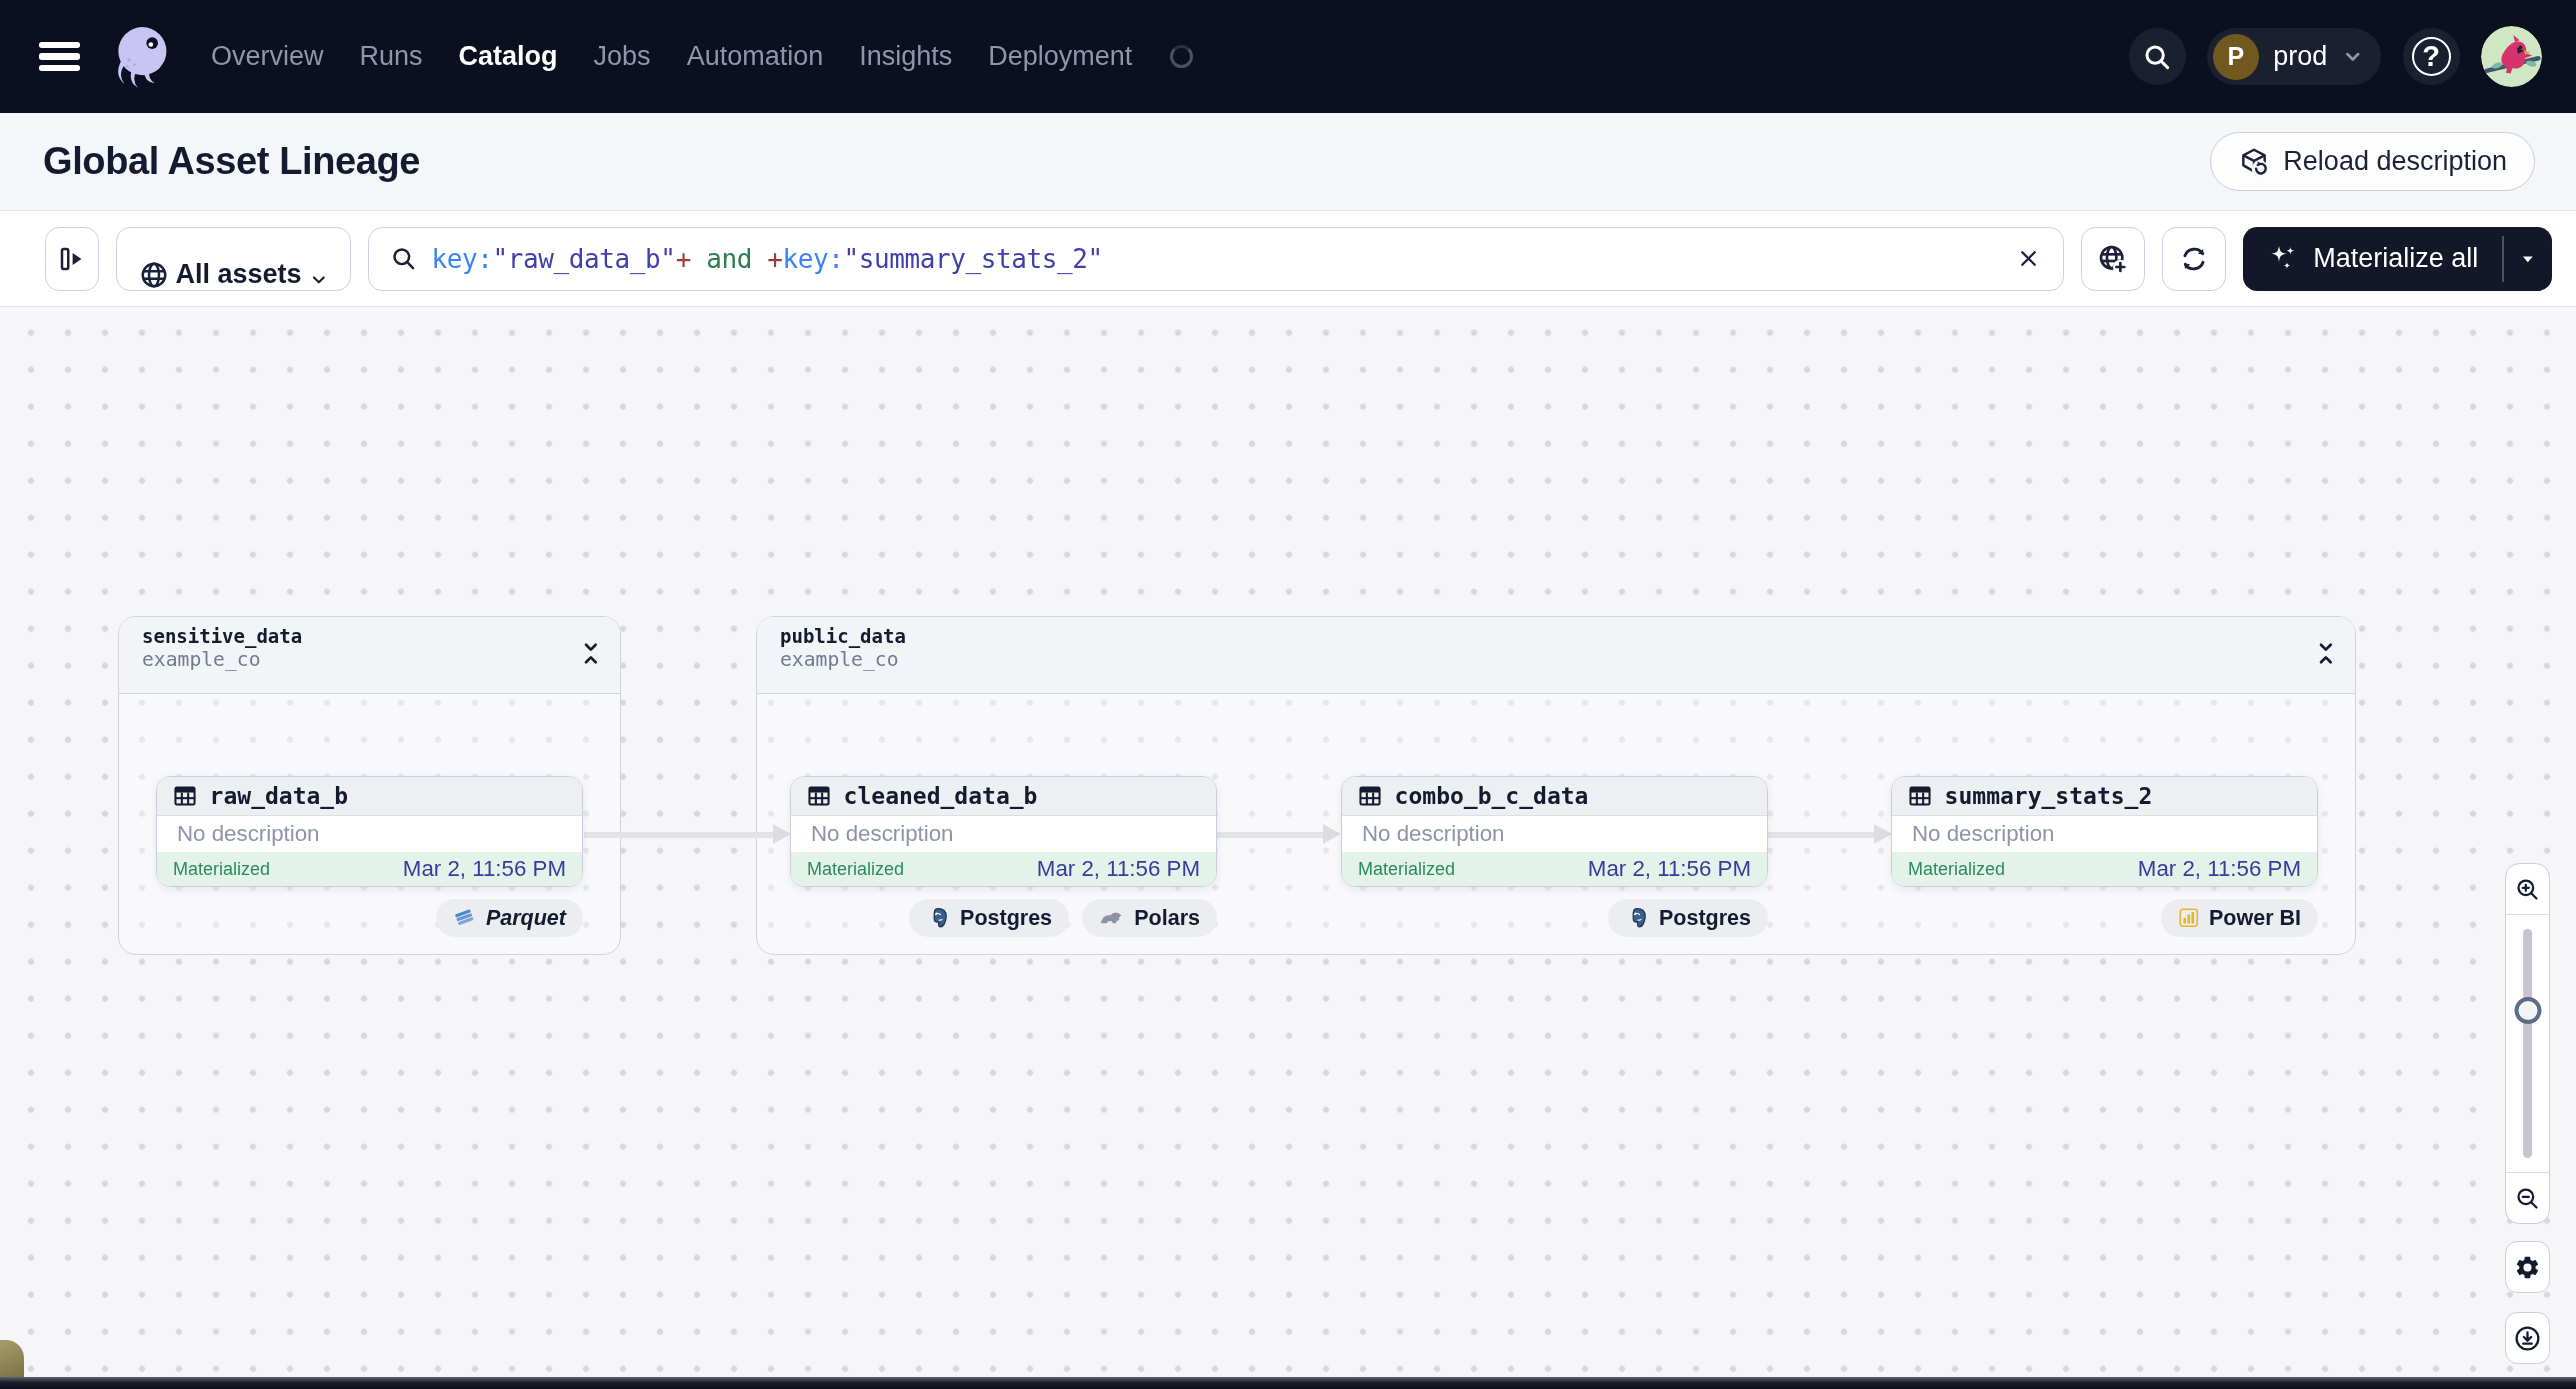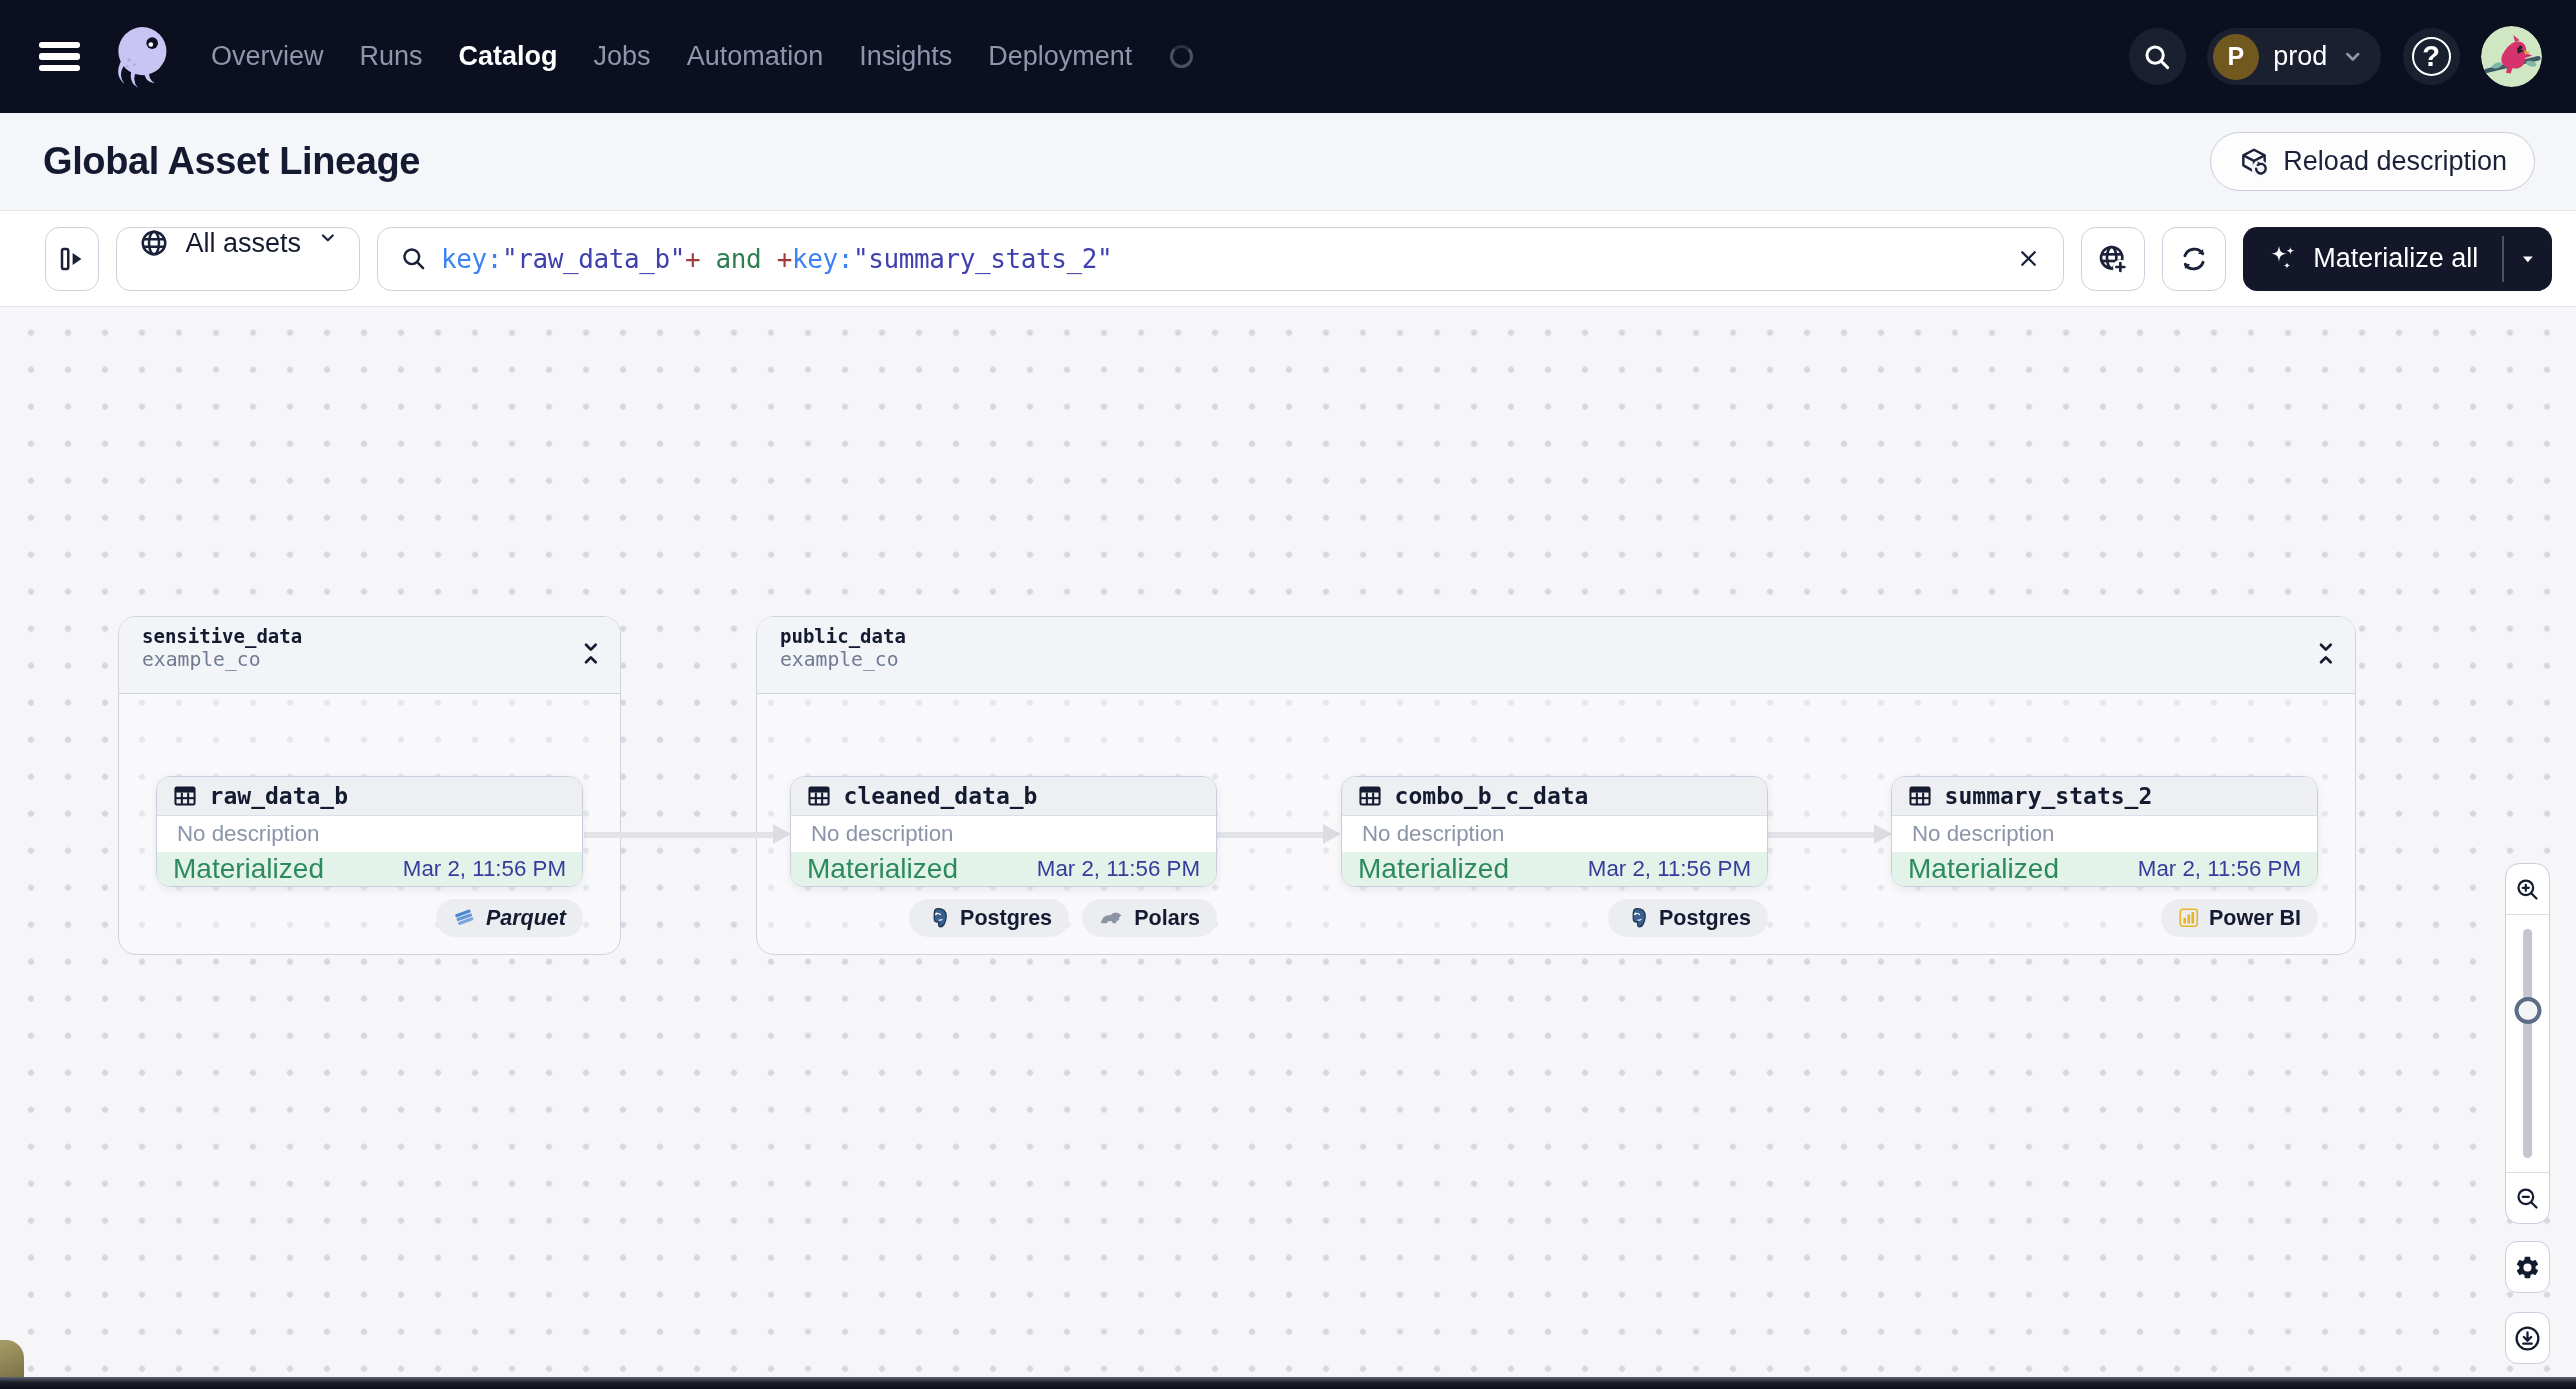--- a/index.html
+++ b/index.html
@@ -42,22 +42,22 @@
 
   
   .toolbar { position:absolute; top:211px; left:0; right:0; height:96px; background:#fff;
              border-bottom:1.8px solid #e2e4ea; display:flex; align-items:center;
              padding:0 24px 0 45px; gap:17px; }
   .tb-btn { height:64px; border-radius:14.3px; border:1.8px solid #ccd1dd; background:#fff;
             display:flex; align-items:center; justify-content:center; cursor:pointer; }
   .tb-square { width:64px; }
   .tb-toggle { width:54px; }
   .scope-btn { height:64px; border-radius:14.3px; border:1.8px solid #ccd1dd; background:#fff;
-               display:flex; align-items:flex-start; gap:17px; padding:0 21.5px; font-size:27px;
-               font-weight:400; color:#141a30; cursor:pointer; }
+               display:flex; align-items:flex-end; gap:7px; padding:0 21.5px; font-size:27px;
+               font-weight:700; color:#141a30; cursor:pointer; }
   .search-box { flex:1; height:64px; border-radius:14.3px; border:1.8px solid #ccd1dd; background:#fff;
                 display:flex; align-items:center; gap:14.3px; padding:0 21.5px; }
   .search-query { font-family:"DejaVu Sans Mono",monospace; font-size:26px; letter-spacing:-0.4px;
                   white-space:pre; }
   .q-field { color:#3b82f6; }
   .q-value { color:#3f3fae; }
   .q-plus  { color:#a03c3c; }
   .q-and   { color:#2e7d4f; }
   .search-clear { margin-left:auto; cursor:pointer; display:flex; }
   .mat-btn { height:64px; border-radius:14.3px; background:#131729; display:flex; align-items:stretch;
@@ -82,21 +82,21 @@
   .group-collapse { position:absolute; right:19.7px; top:21.5px; cursor:pointer; }
 
   .node { position:absolute; width:427px; border:1.8px solid #c9cede; border-radius:14.3px; background:#fff;
           box-shadow:0 2.7px 9px rgba(20,25,45,0.07); cursor:pointer; }
   .node-header { height:39px; background:#edeff3; border-bottom:1.8px solid #dadee6;
                  border-radius:12.5px 12.5px 0 0; display:flex; align-items:center; gap:11.6px; padding:0 15px; }
   .node-name { font-family:"DejaVu Sans Mono",monospace; font-size:23px; font-weight:700; color:#141a30;text-align:right; }
   .node-desc { height:36px; display:flex; align-items:center; padding:0 20px; font-size:22.3px; color:#8b94a9; }
   .node-status { height:34px; background:#e4f3ea; border-radius:0 0 12.5px 12.5px; display:flex;
                  align-items:center; justify-content:space-between; padding:0 16px; }
-  .status-label { font-size:28px; color:#2d8a5c; }
+  .status-label { font-size:18px; color:#2d8a5c; }
   .status-time { font-size:22.3px; color:#343d9b; }
 
   .badges { position:absolute; display:flex; gap:13.4px; justify-content:flex-end; width:427px; }
   .badge { height:38px; border-radius:19.7px; background:#ebedf1; display:flex; align-items:center;
            gap:9.8px; padding:0 17px; font-size:21.5px; font-weight:700; color:#141a30; cursor:pointer; }
 
   .edge { position:absolute; height:6.3px; background:#e2e3e8; }
   .edge::after { content:''; position:absolute; right:-17px; top:-8px; width:0; height:0;
                  border-left:18px solid #dcdde3; border-top:10.7px solid transparent;
                  border-bottom:10.7px solid transparent; }

